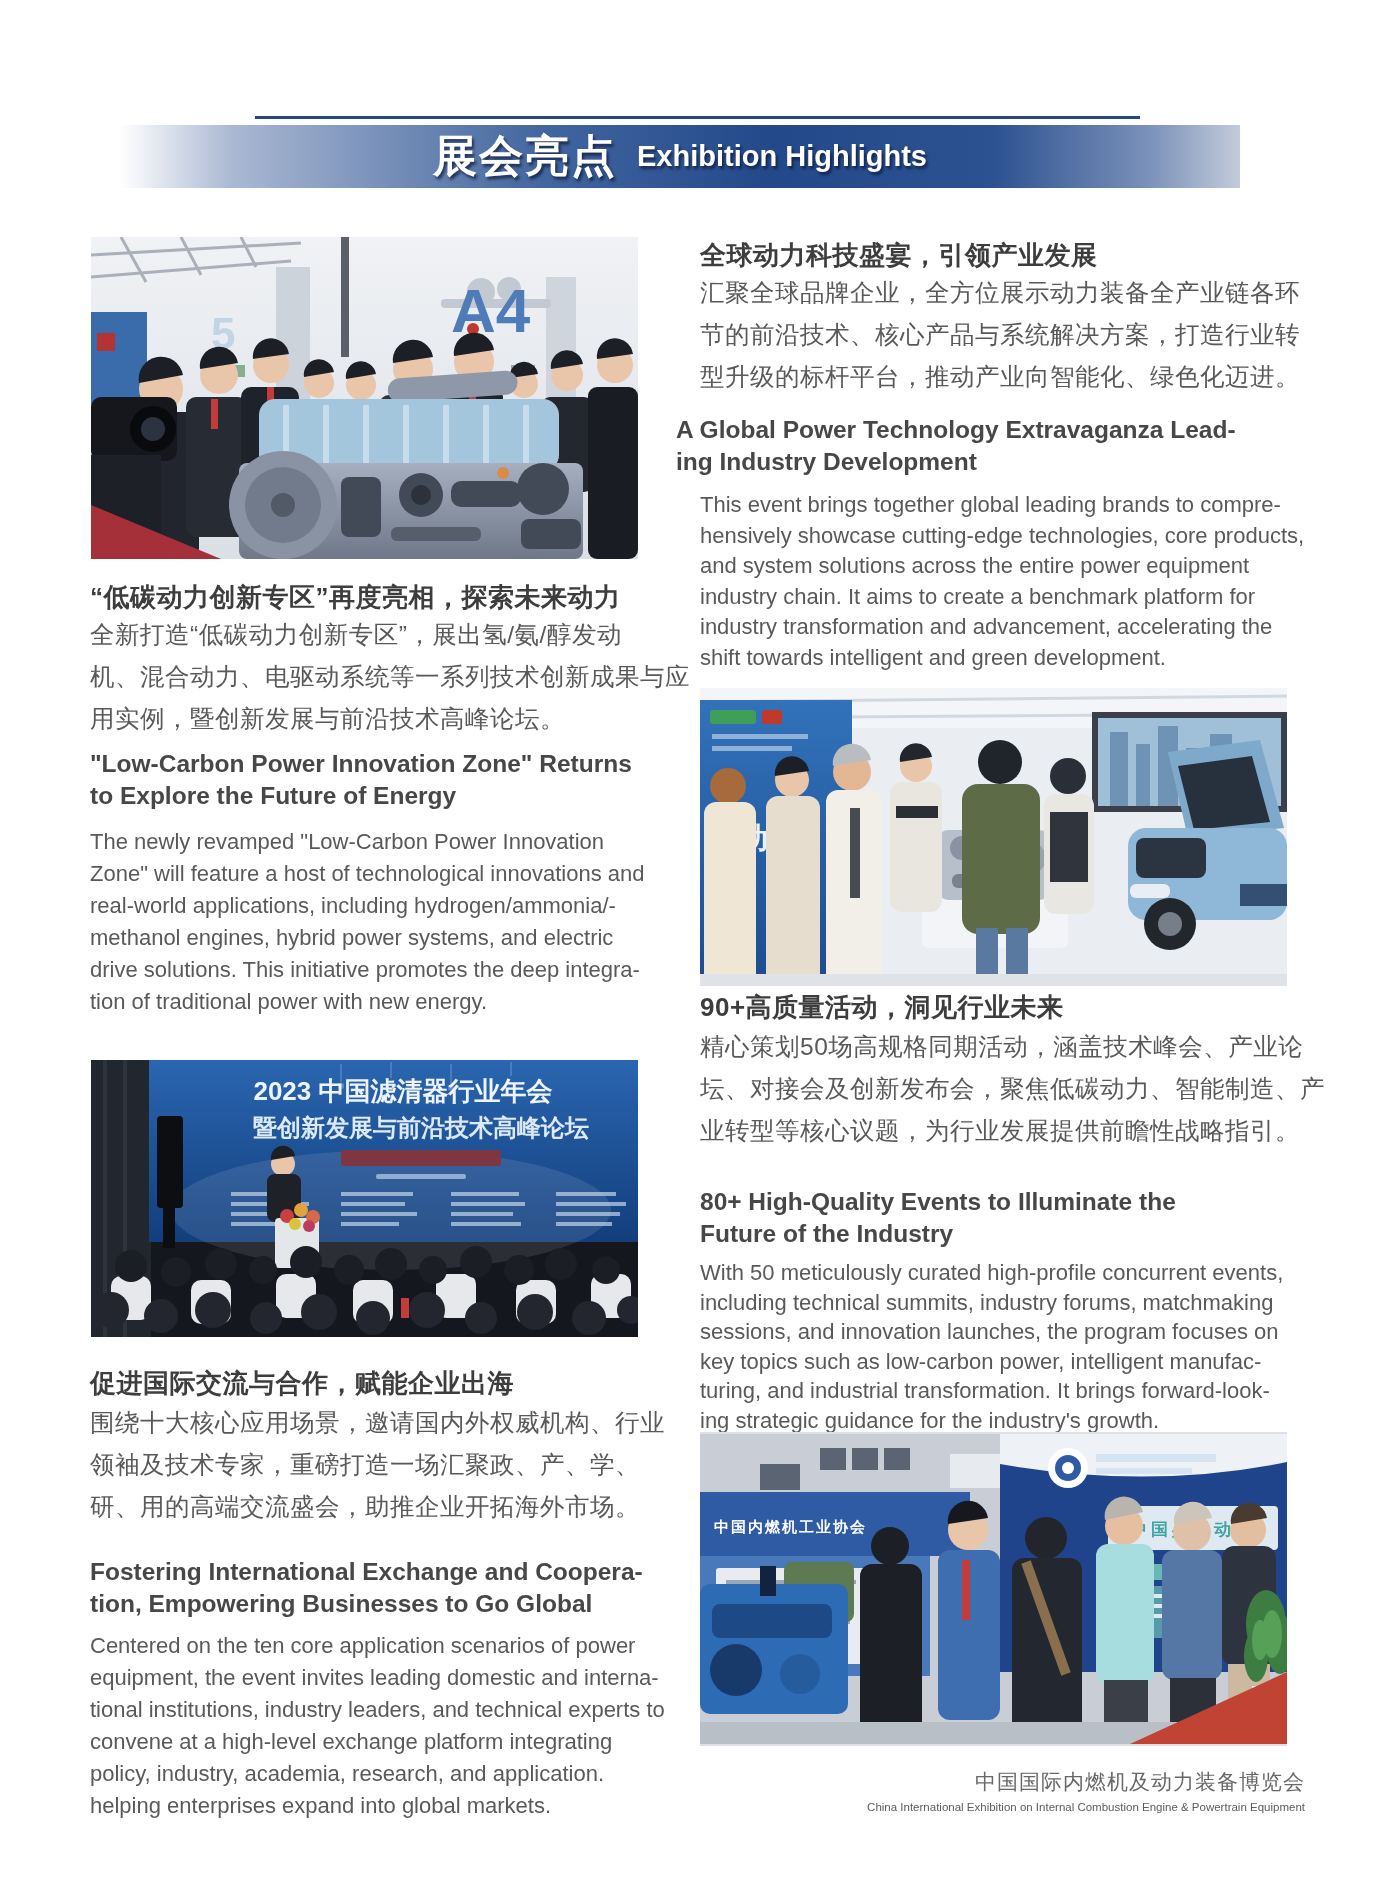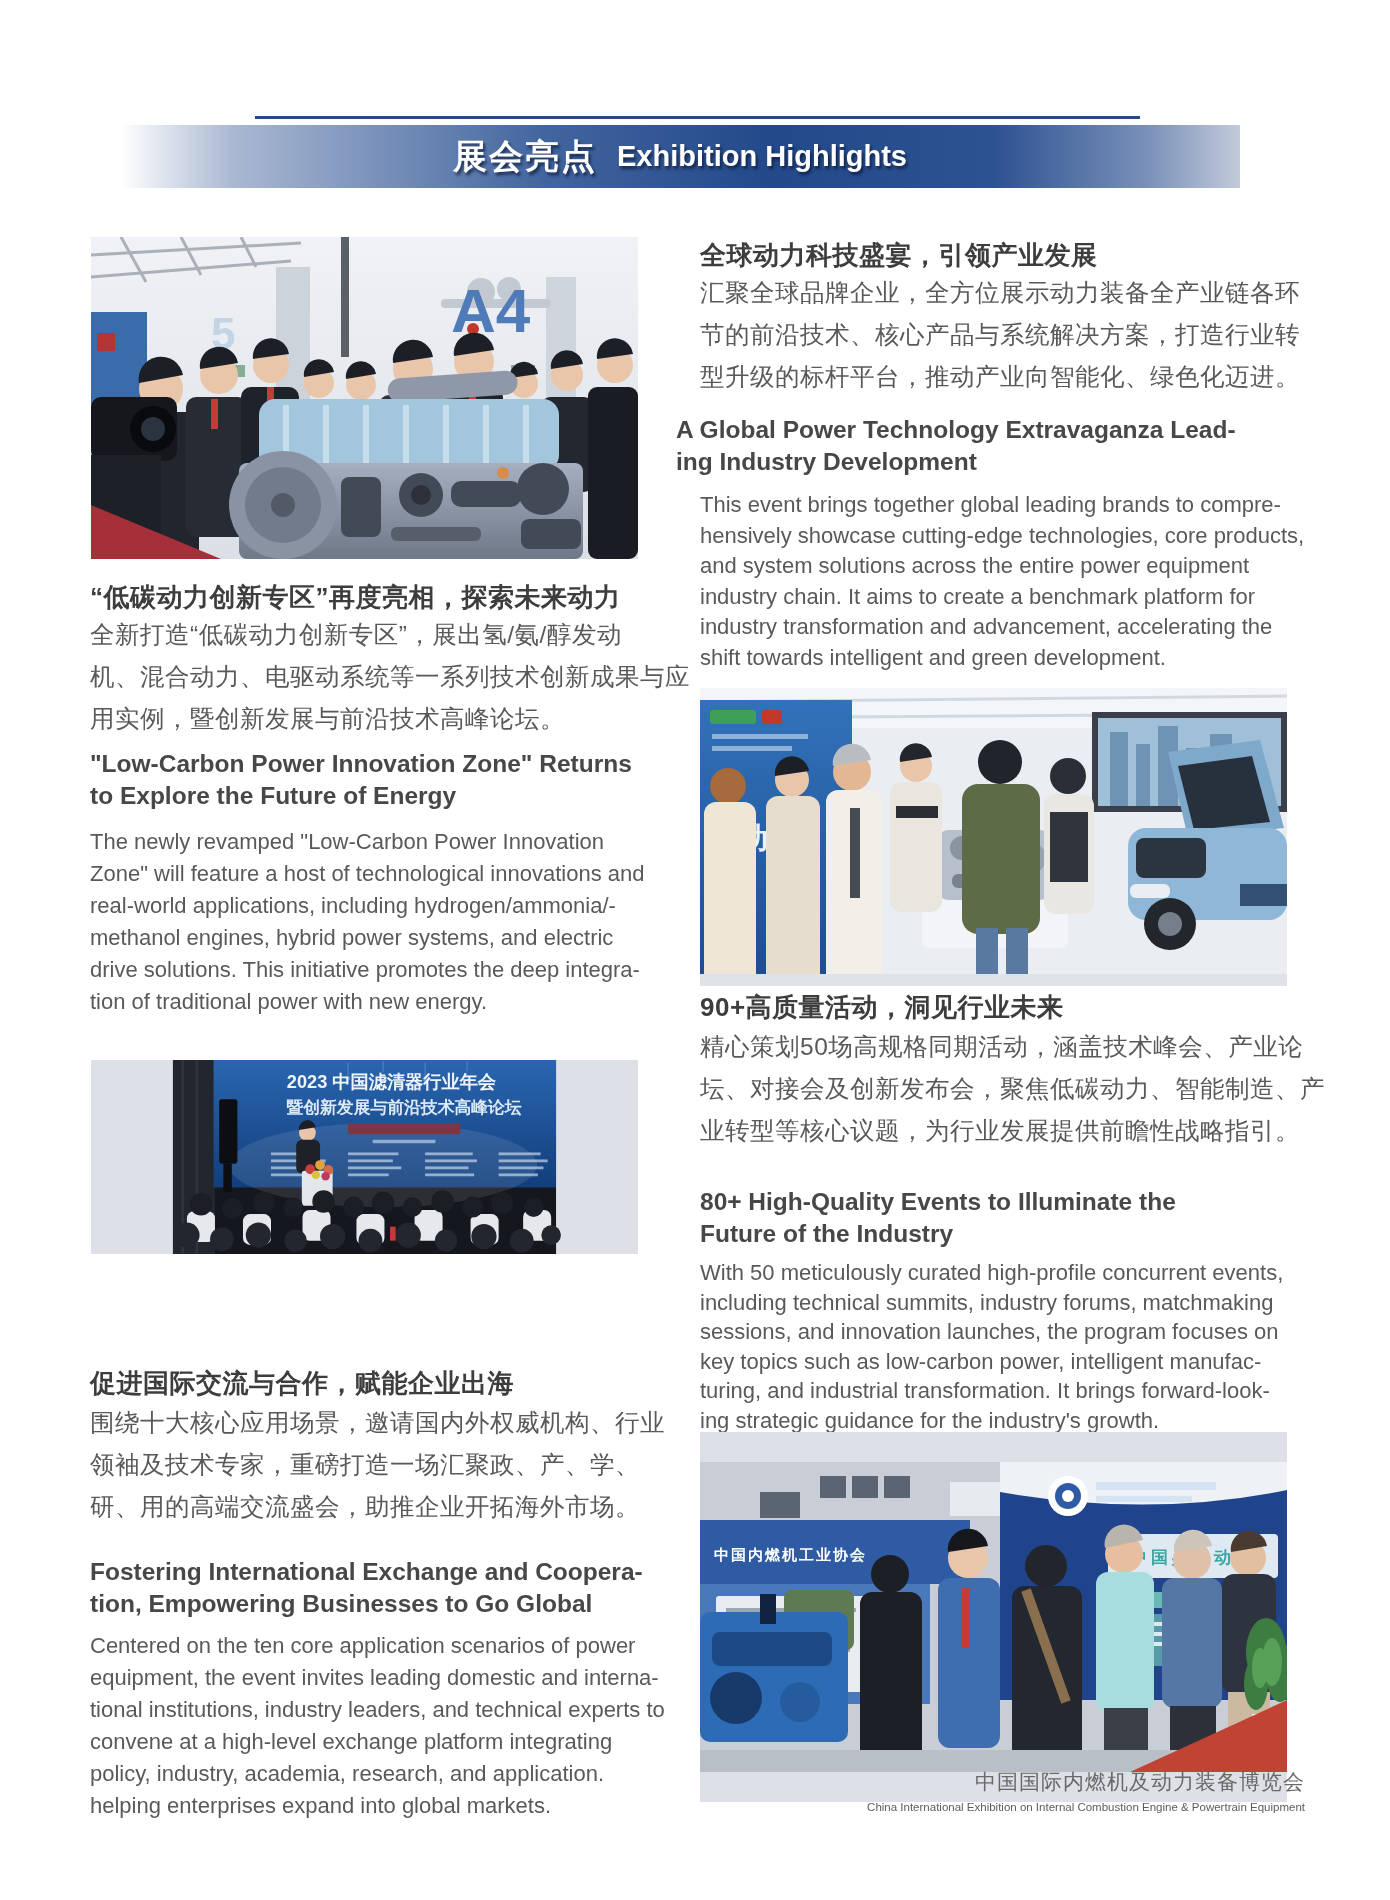--- a/index.html
+++ b/index.html
@@ -9,21 +9,21 @@
     overflow:hidden;
   }
   .abs{position:absolute;}
   
   #banner-topline{left:255px;top:116px;width:885px;height:3px;background:#26497e;}
   #banner{
     left:120px;top:125px;width:1120px;height:63px;
     background:linear-gradient(90deg,#ffffff 0%,#aab8d2 10%,#41659f 38%,#24498a 58%,#2d5291 78%,#7b92ba 92%,#c3cbda 100%);
     display:flex;align-items:center;justify-content:center;gap:20px;
   }
-  #banner .cn{font-size:34px;font-weight:bold;color:#ffffff;text-shadow:2px 3px 3px rgba(10,20,50,.7);letter-spacing:2px;}
+  #banner .cn{font-size:44px;font-weight:bold;color:#ffffff;text-shadow:2px 3px 3px rgba(10,20,50,.7);letter-spacing:2px;}
   #banner .en{font-size:29px;font-weight:bold;color:#ffffff;text-shadow:2px 3px 3px rgba(10,20,50,.7);}
   
   .h-cn{font-weight:bold;font-size:26px;color:#3d3d3d;white-space:pre-line;letter-spacing:0.5px;}
   .b-cn{font-size:24.5px;color:#595959;line-height:42px;white-space:pre-line;letter-spacing:0.5px;}
   .h-en{font-weight:bold;font-size:24.5px;color:#474747;line-height:32px;white-space:pre-line;}
   .b-en{font-size:22px;color:#595959;line-height:32px;white-space:pre-line;}
   .photo{position:absolute;overflow:hidden;background:#dde1e7;}
   .photo svg{display:block;width:100%;height:100%;}
   
   #footer{left:690px;top:1768px;width:615px;text-align:right;}
@@ -173,21 +173,21 @@
 用实例，暨创新发展与前沿技术高峰论坛。</div>
 <div class="abs h-en" style="left:90px;top:748px;">"Low-Carbon Power Innovation Zone" Returns
 to Explore the Future of Energy</div>
 <div class="abs b-en" style="left:90px;top:826px;">The newly revamped "Low-Carbon Power Innovation
 Zone" will feature a host of technological innovations and
 real-world applications, including hydrogen/ammonia/-
 methanol engines, hybrid power systems, and electric
 drive solutions. This initiative promotes the deep integra-
 tion of traditional power with new energy.</div>
 
-<div class="photo" style="left:91px;top:1060px;width:547px;height:194px;">
+<div class="photo" style="left:91px;top:1060px;width:547px;height:277px;">
   <svg viewBox="0 0 547 277">
     <defs>
       <linearGradient id="screenBlue" x1="0" y1="0" x2="0" y2="1">
         <stop offset="0" stop-color="#2a66b0"></stop>
           <stop offset="1" stop-color="#123e7c"></stop>
       </linearGradient>
     </defs>
     <rect width="547" height="277" fill="#14171e"></rect>
     <rect x="0" y="0" width="60" height="277" fill="#22262e"></rect>
     <g stroke="#2e333d" stroke-width="4">
@@ -409,21 +409,21 @@
 业转型等核心议题，为行业发展提供前瞻性战略指引。</div>
 <div class="abs h-en" style="left:700px;top:1186px;">80+ High-Quality Events to Illuminate the
 Future of the Industry</div>
 <div class="abs b-en" style="left:700px;top:1258px;line-height:29.5px;">With 50 meticulously curated high-profile concurrent events,
 including technical summits, industry forums, matchmaking
 sessions, and innovation launches, the program focuses on
 key topics such as low-carbon power, intelligent manufac-
 turing, and industrial transformation. It brings forward-look-
 ing strategic guidance for the industry's growth.</div>
 
-<div class="photo" style="left:700px;top:1432px;width:587px;height:370px;">
+<div class="photo" style="left:700px;top:1432px;width:587px;height:314px;">
   <svg viewBox="0 0 587 310">
     <rect width="587" height="310" fill="#c9ced6"></rect>
 
     <g fill="#5a6472">
         <rect x="120" y="14" width="26" height="22"></rect>
         <rect x="152" y="14" width="26" height="22"></rect>
         <rect x="184" y="14" width="26" height="22"></rect>
         <rect x="60" y="30" width="40" height="26"></rect>
       </g>
     <rect x="250" y="20" width="60" height="34" fill="#e7eaee"></rect>

